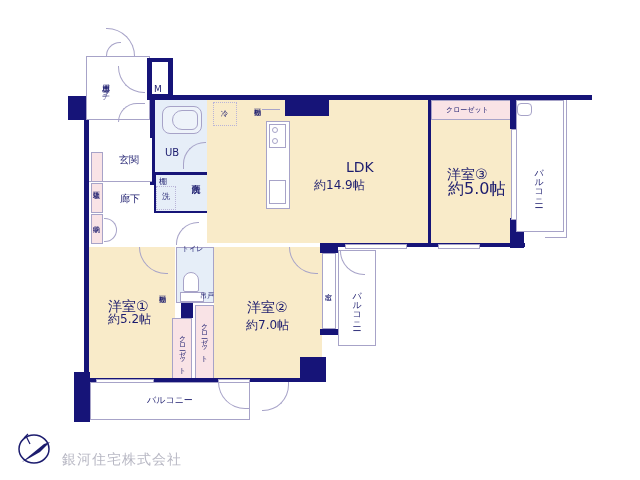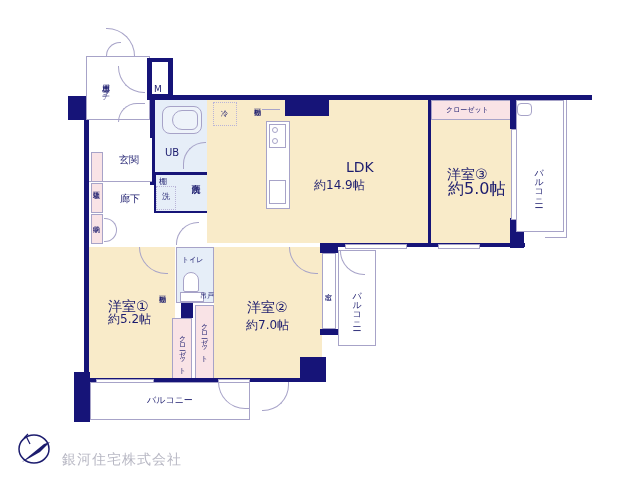--- a/index.html
+++ b/index.html
@@ -102,21 +102,21 @@
 <div class="room white thin" style="left:516px;top:100px;width:48px;height:132px;"></div>
 <div class="abs thin" style="left:545px;top:100px;width:22px;height:138px;border-left:none;border-top:none;"></div>
 <div class="abs thin" style="left:517px;top:103px;width:15px;height:13px;border-radius:4px;background:#fff;"></div>
 <div class="lbl sm vtext" style="left:534px;top:162px;">バルコニー</div>
 
 <div class="wall" style="left:320px;top:243px;width:205px;height:4px;"></div>
 <div class="glass" style="left:345px;top:244px;width:60px;height:3px;"></div>
 <div class="glass" style="left:438px;top:244px;width:40px;height:3px;"></div>
 
 <div class="room blue thin" style="left:176px;top:247px;width:38px;height:56px;"></div>
-<div class="lbl xs" style="left:182px;top:257px;font-family:Liberation Mono, monospace;">トイレ</div>
+<div class="lbl xs" style="left:182px;top:246px;font-family:Liberation Mono, monospace;">トイレ</div>
 <div class="abs thin" style="left:183px;top:272px;width:16px;height:20px;border-radius:8px 8px 2px 2px;background:#fff;"></div>
 <div class="room white thin" style="left:180px;top:292px;width:24px;height:10px;"></div>
 <div class="lbl xs" style="left:200px;top:293px;">吊戸</div>
 
 <div class="room beige" style="left:89px;top:247px;width:86px;height:133px;"></div>
 <div class="lbl big" style="left:108px;top:299px;font-size:14px;">洋室①</div>
 <div class="lbl med" style="left:108px;top:313px;font-size:12px;">約5.2帖</div>
 <div class="lbl xs vtext" style="left:158px;top:290px;">可動棚</div>
 <div class="door-arc" style="left:139px;top:247px;width:28px;height:26px;border-radius:0 0 0 28px;border-top:none;border-right:none;"></div>
 <div class="room pink" style="left:172px;top:318px;width:20px;height:62px;"></div>

